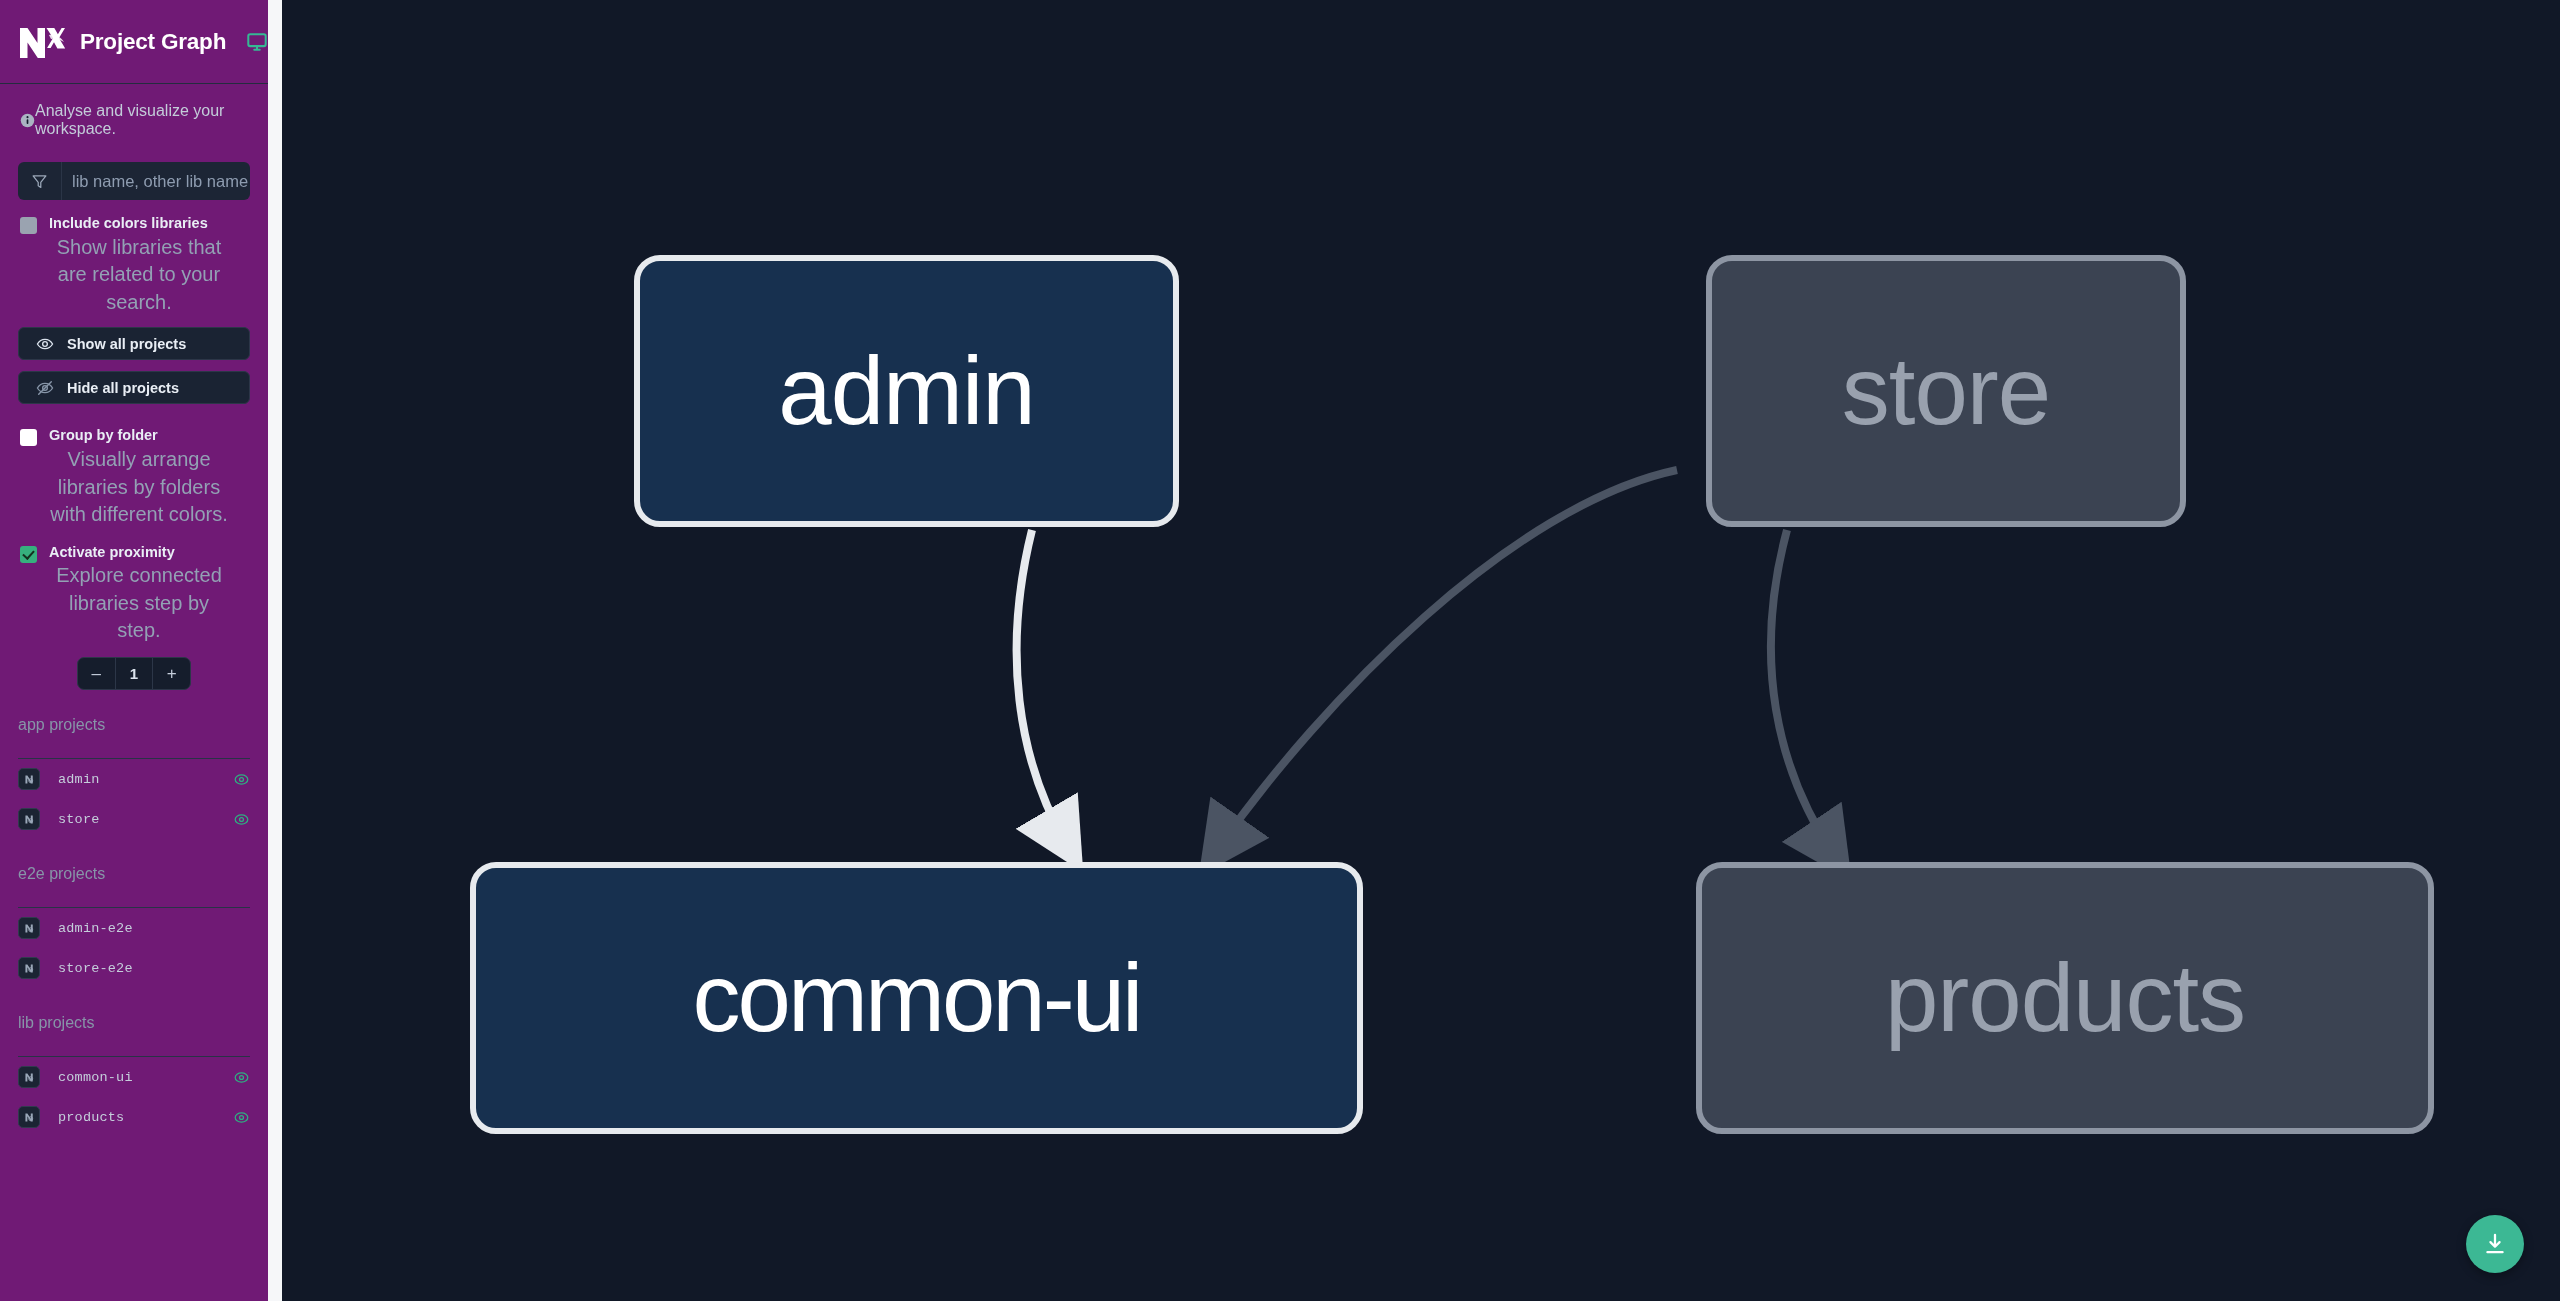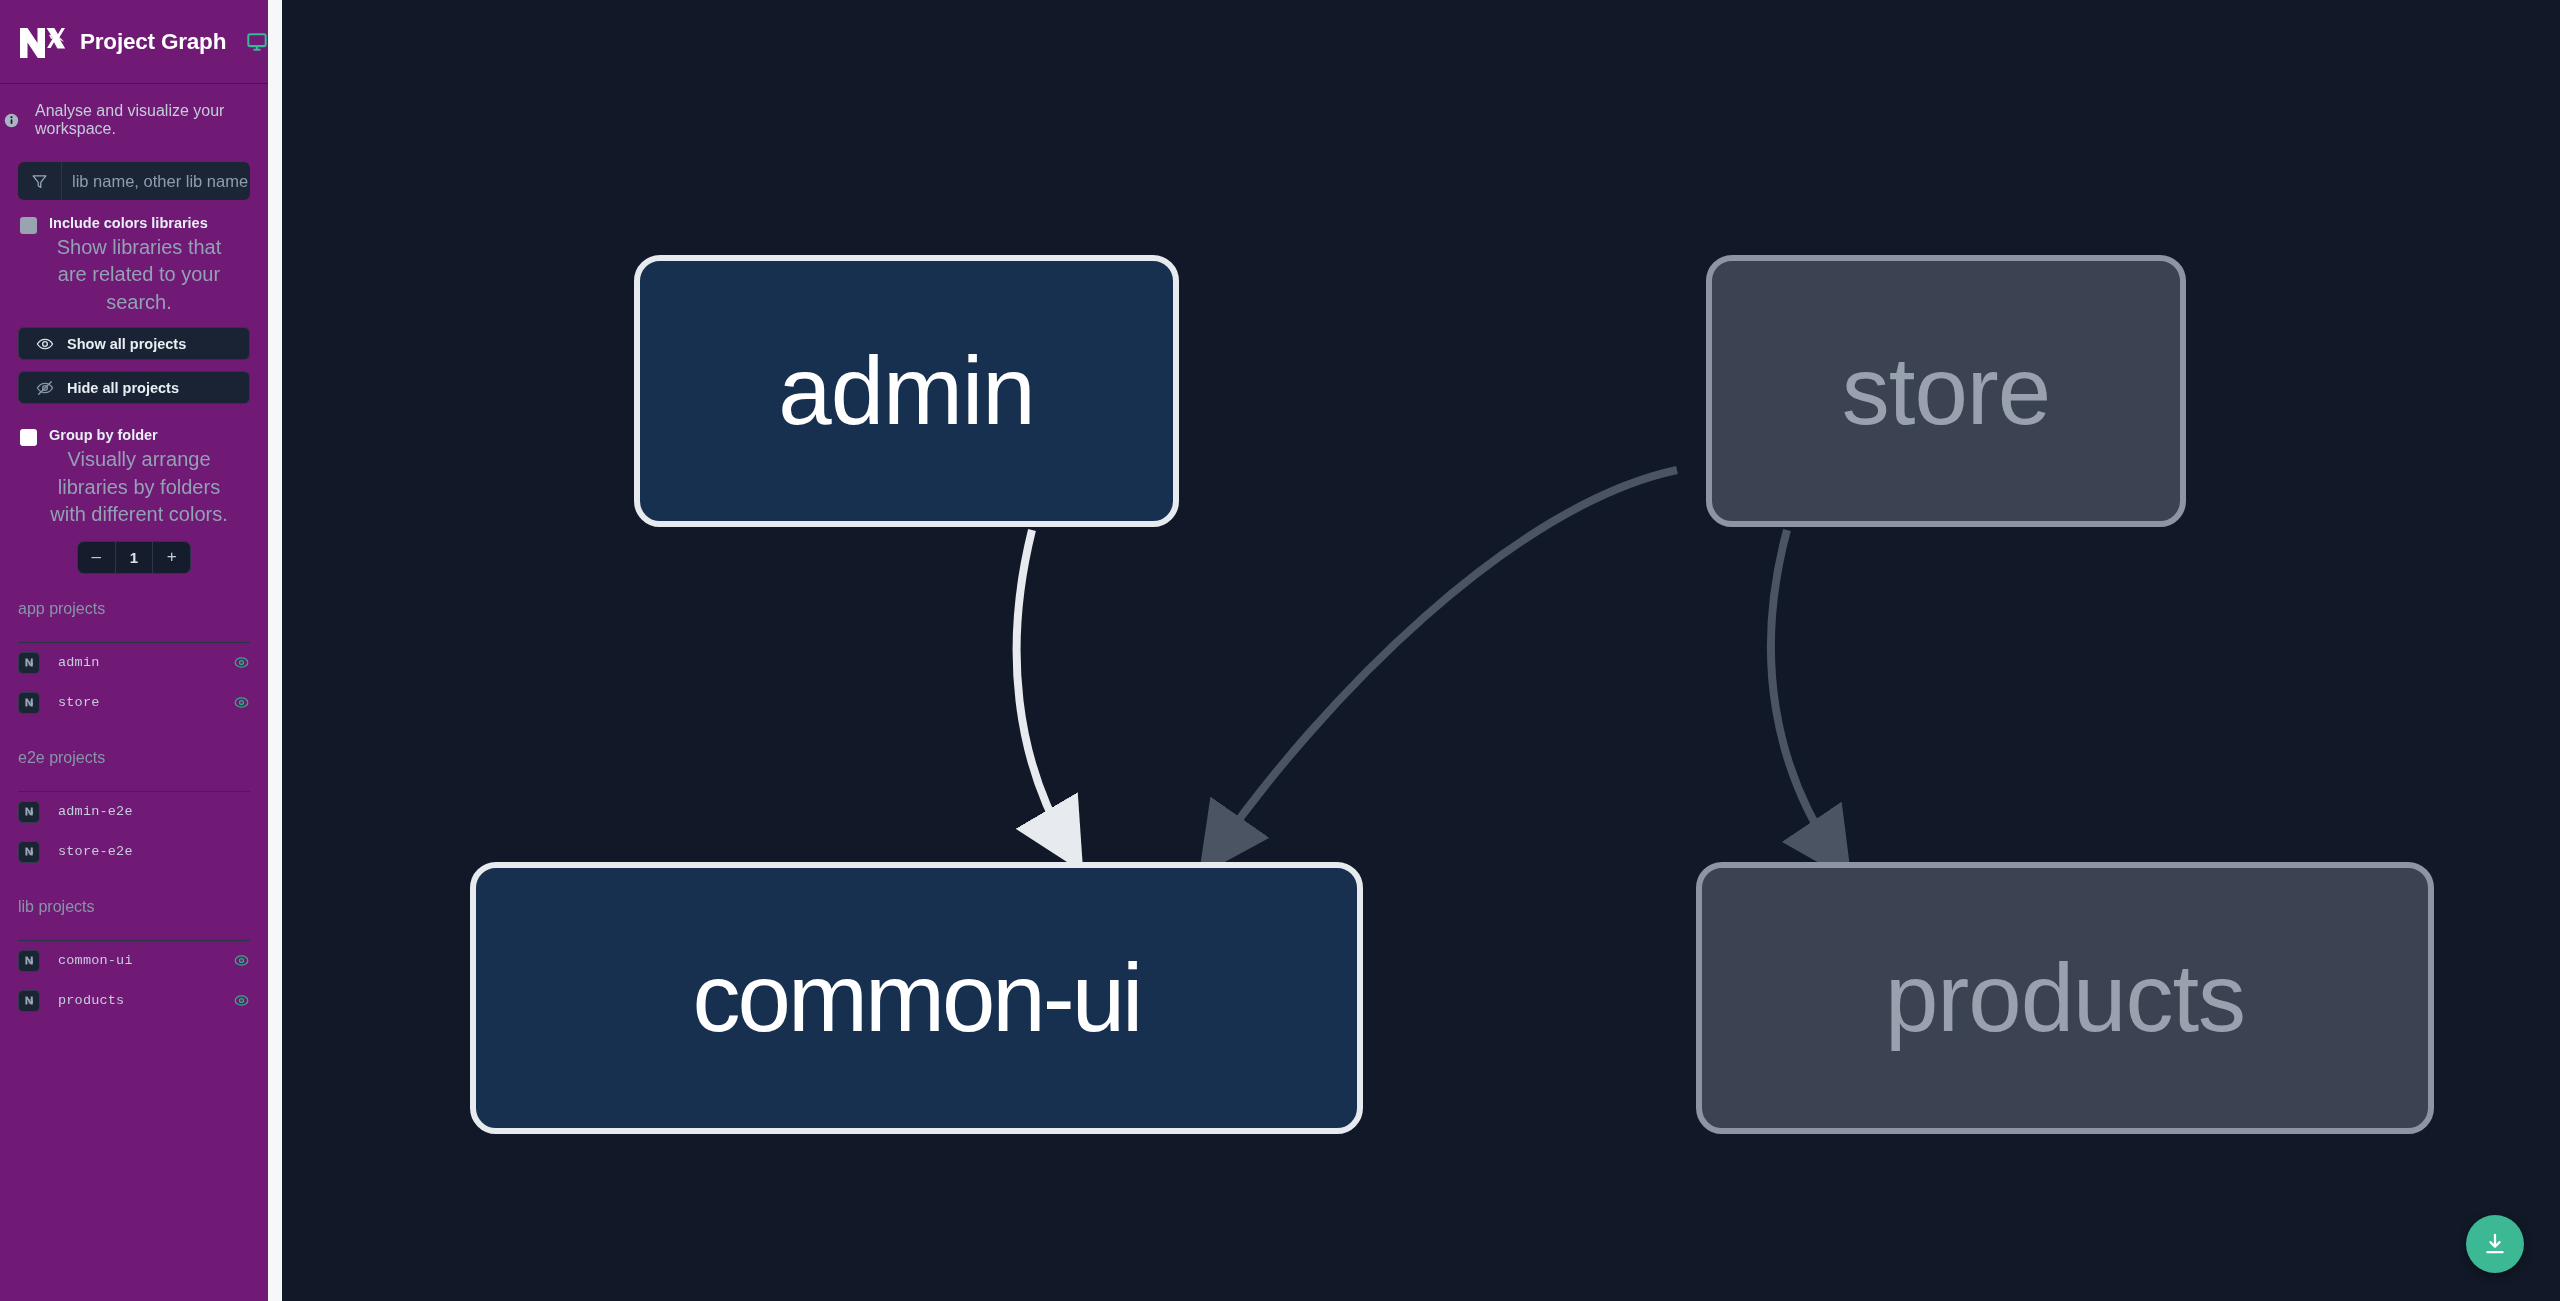--- a/index.html
+++ b/index.html
@@ -27,22 +27,22 @@
     gap:14px;
   }
   .nx-logo { width:48px; height:40px; flex:0 0 48px; display:block; }
   .sb-title {
     color:#ffffff; font-size:22.5px; font-weight:700;
     letter-spacing:-0.2px; white-space:nowrap;
   }
   .monitor-icon { width:22px; height:22px; margin-left:6px; flex:0 0 22px; }
 
   .sb-tagline {
-    display:flex; align-items:center; gap:16px;
-    padding:18px 18px 0 4px;
+    display:flex; align-items:center; gap:0;
+    padding:18px 18px 0 20px;
   }
   .info-icon { width:15px; height:15px; flex:0 0 15px; }
   .sb-tagline span { color:#c3ccd9; font-size:16px; }
 
   .search-wrap {
     margin:24px 18px 0 18px;
     height:38px;
     background:#1c2troke;
     background:#1c2535;
     border-radius:6px;
@@ -268,20 +268,27 @@
     </div>
 
     <div class="check-row" style="padding-top:22px">
       <div class="chk unchecked-white"></div>
       <div class="chk-text">
         <div class="chk-label">Group by folder</div>
         <div class="chk-desc">Visually arrange libraries by folders with different colors.</div>
       </div>
     </div>
 
+    <div class="check-row">
+      <div class="chk checked"></div>
+      <div class="chk-text">
+        <div class="chk-label">Activate proximity</div>
+        <div class="chk-desc">Explore connected libraries step by step.</div>
+      </div>
+    </div>
 
     <div class="stepper">
       <button>–</button>
       <div class="mid">1</div>
       <button>+</button>
     </div>
 
     <div class="group">
       <div class="group-title">app projects</div>
       <div class="proj-row">

